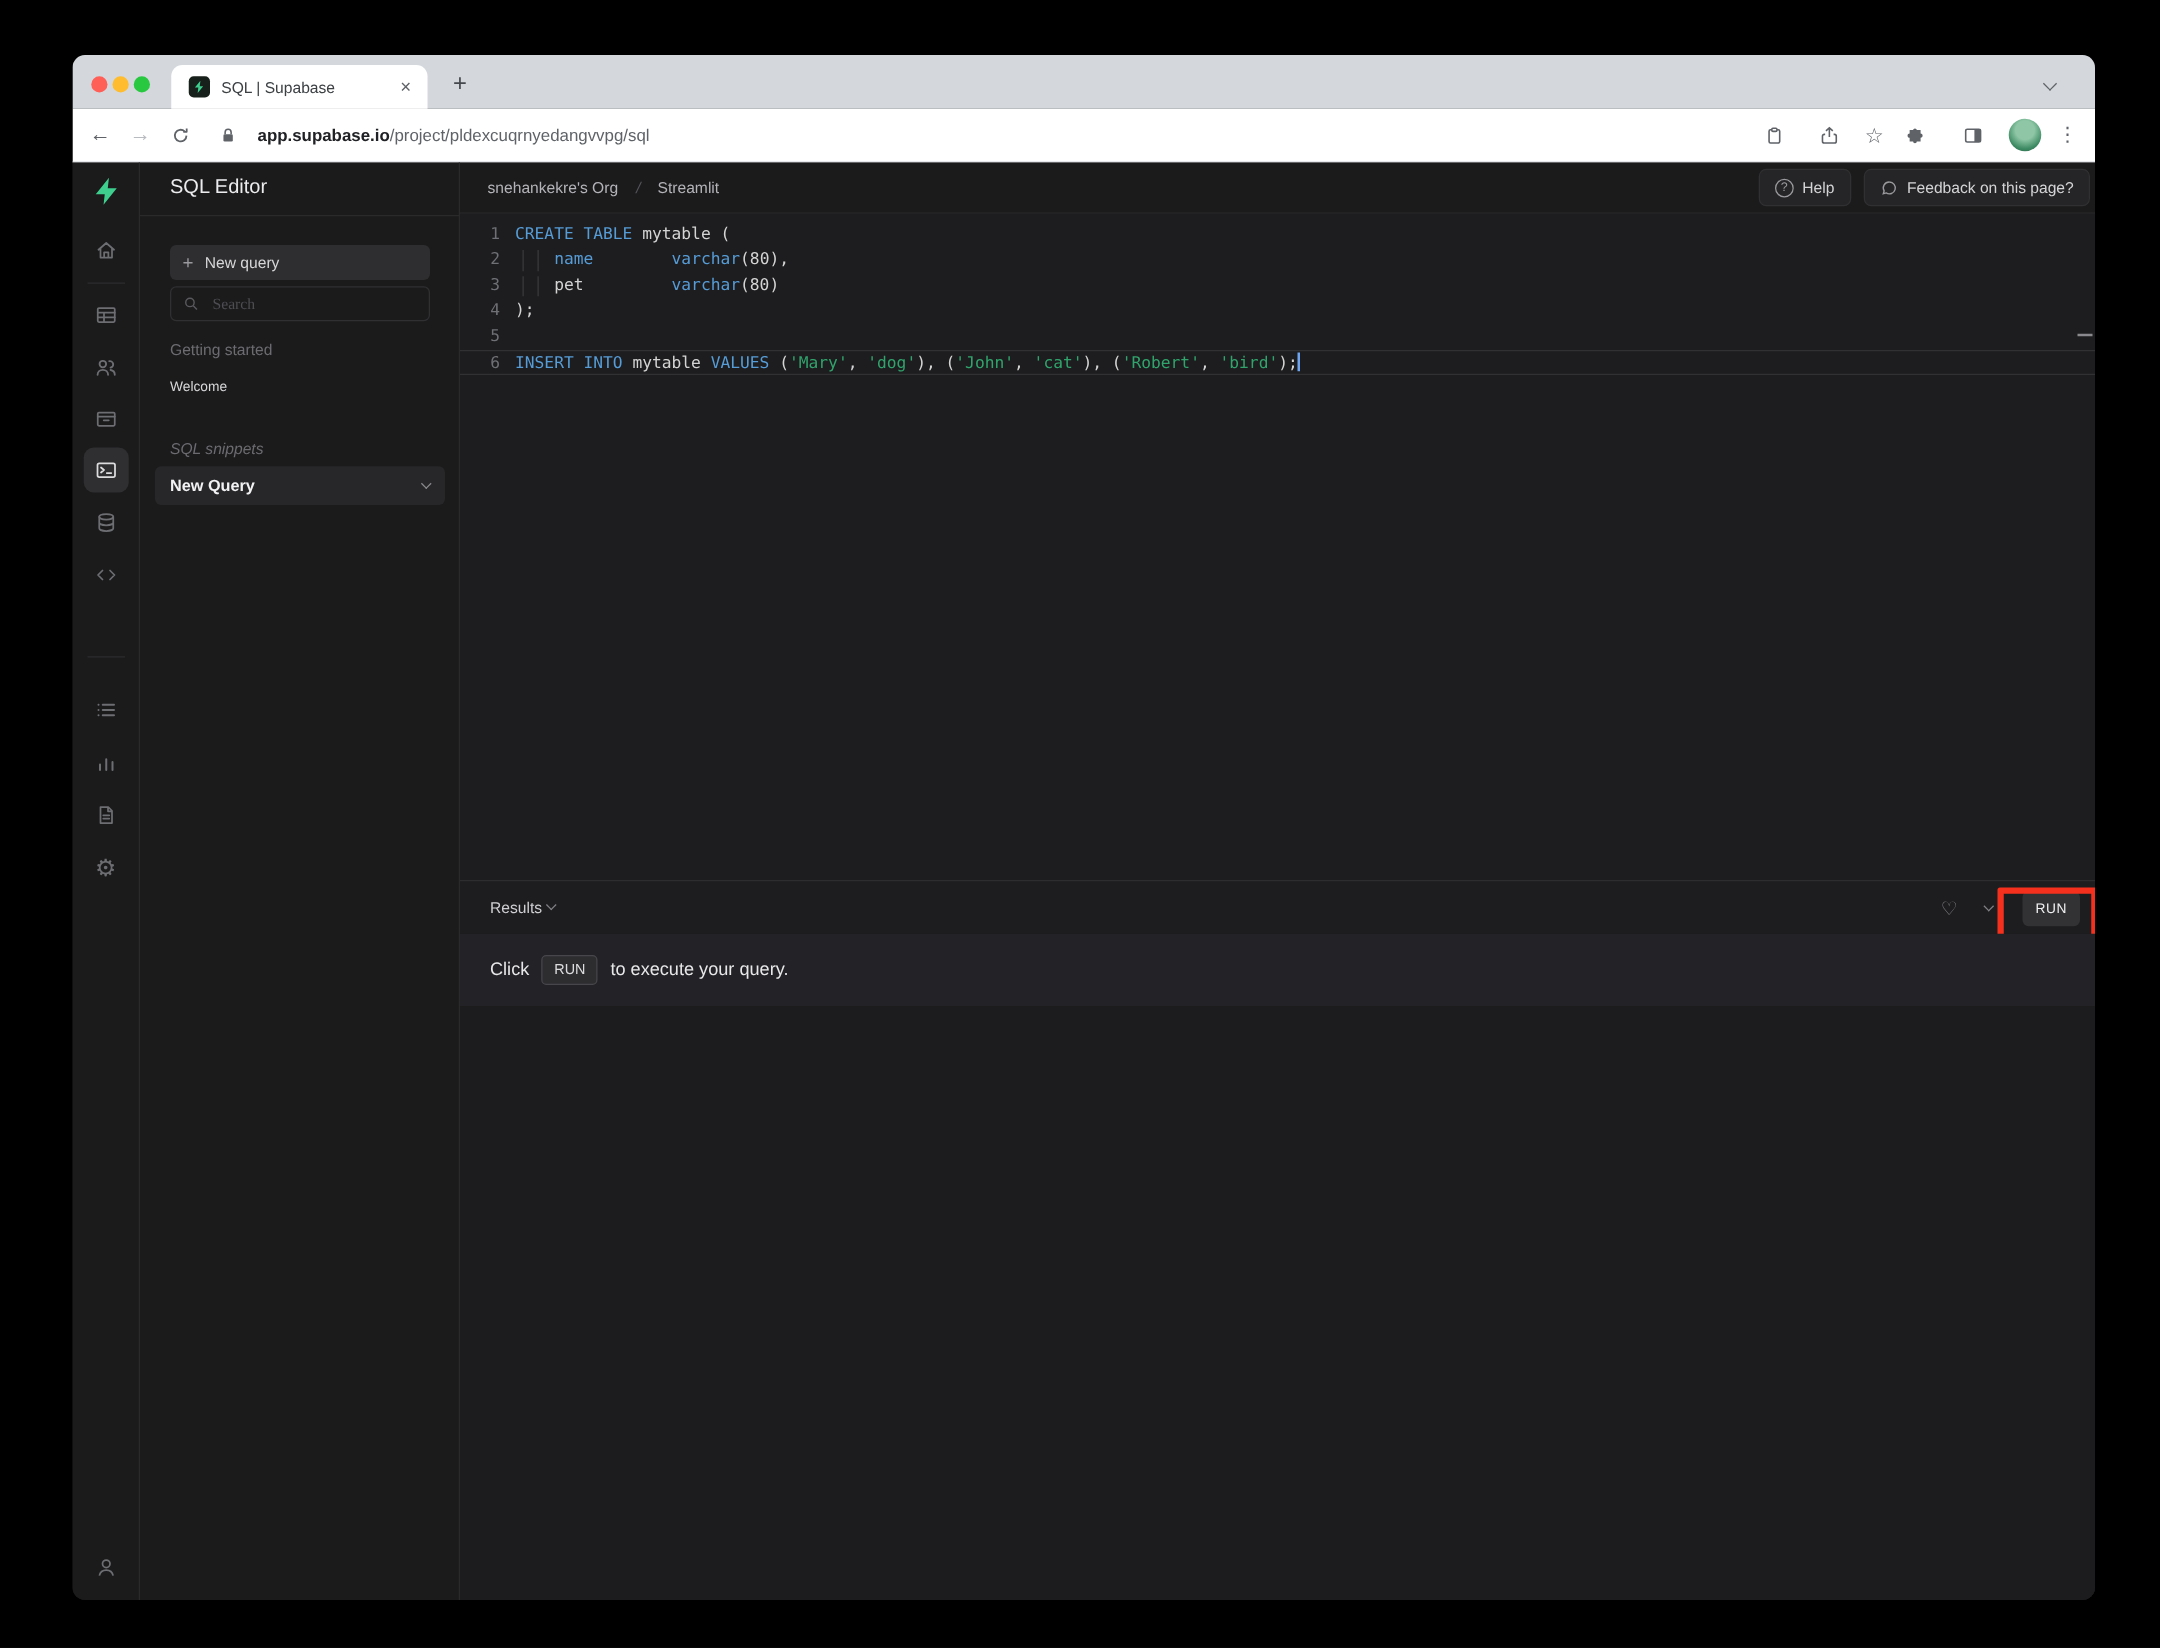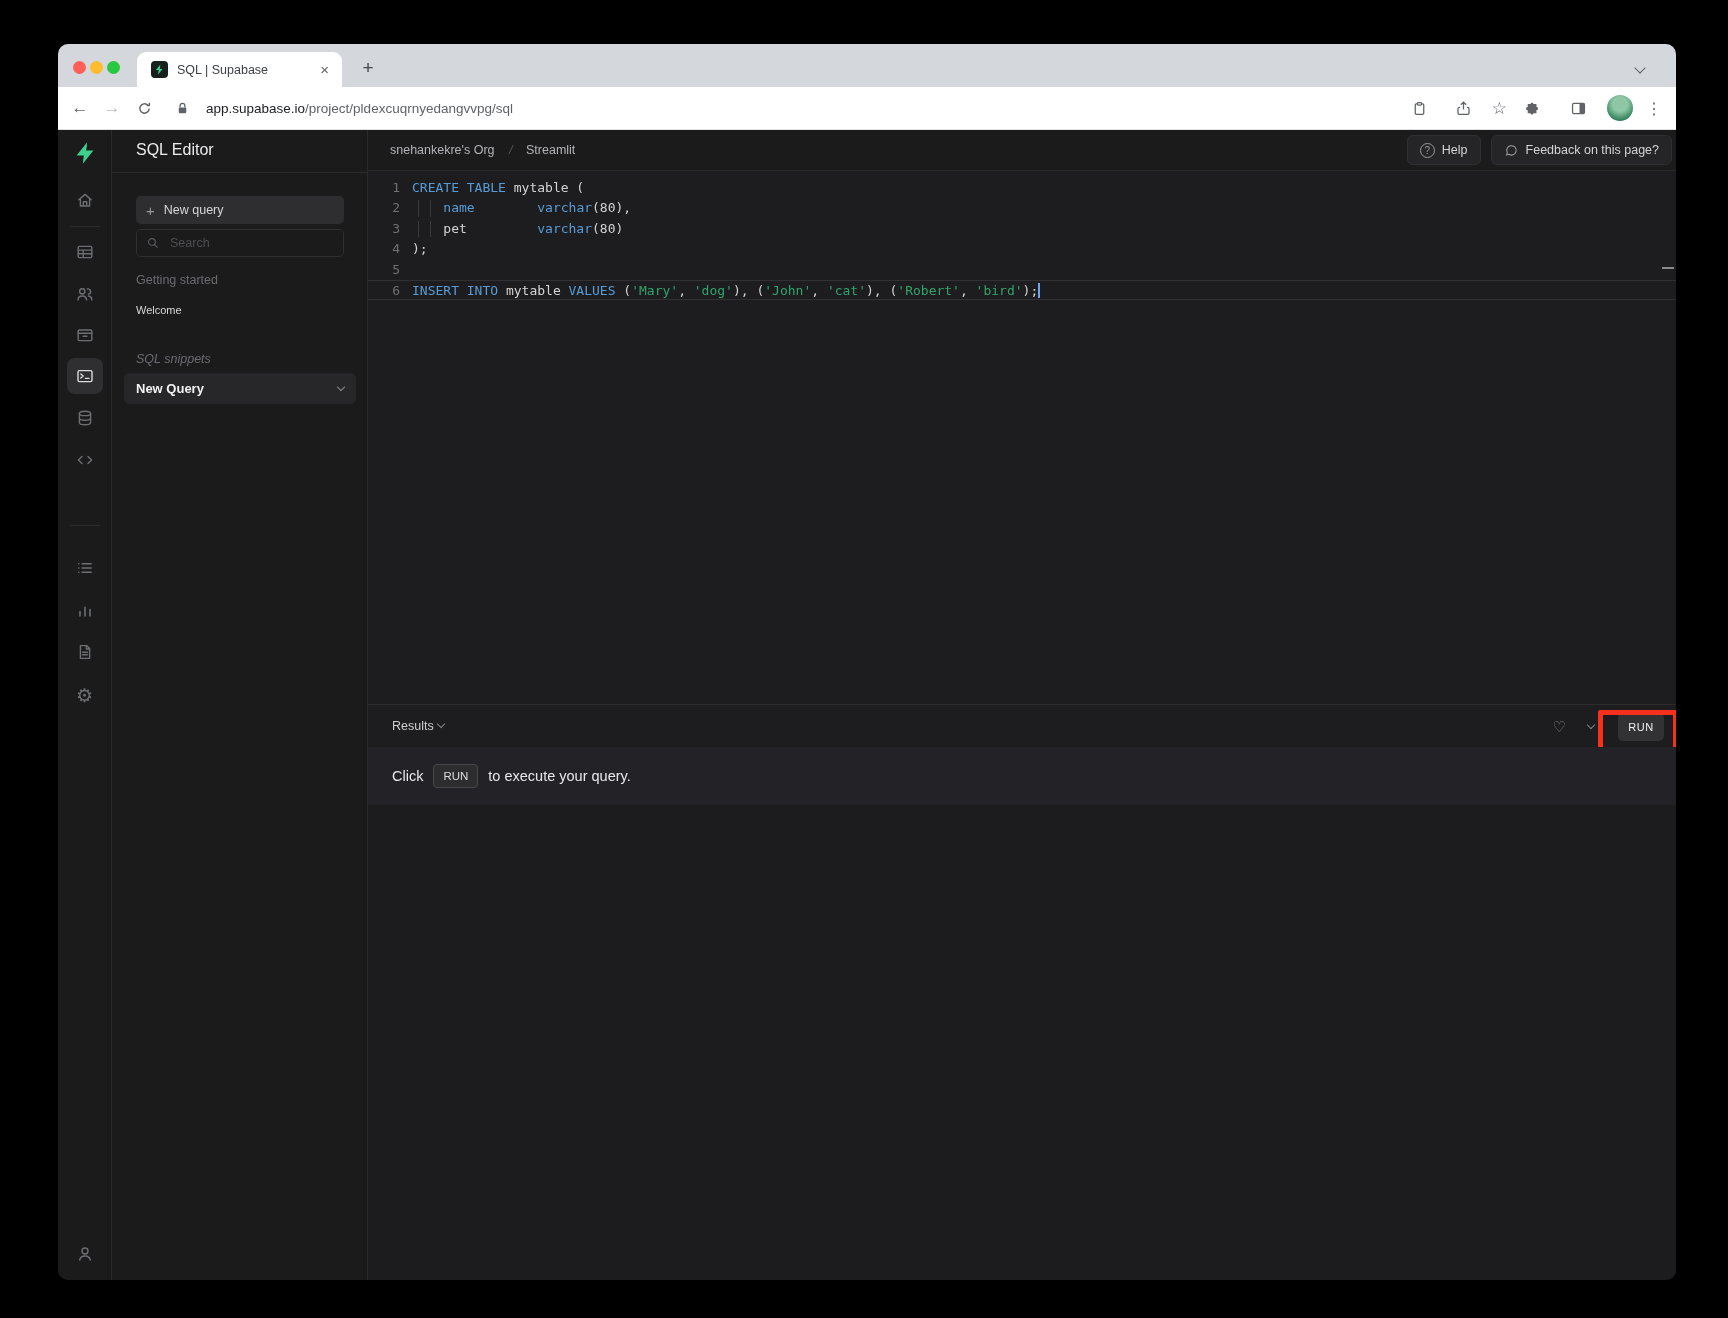--- a/index.html
+++ b/index.html
@@ -47,21 +47,21 @@
   
   .sidebar{position:absolute;left:54px;top:0;width:256px;height:1150px;border-right:1px solid #2a2a2b;}
   .sb-title{position:absolute;left:24px;top:11px;font-size:16px;color:#ececee;}
   .sb-hr{position:absolute;left:0;top:42px;width:256px;height:1px;background:#2a2a2b;}
   .btn-newquery{position:absolute;left:24px;top:66px;width:208px;height:28px;background:#2e2e30;border-radius:5px;
     display:flex;align-items:center;padding:0 10px;color:#d6d6d8;font-size:12.5px;}
   .btn-newquery .plus{color:#9a9a9e;font-size:15px;margin-right:9px;}
   .search-box{position:absolute;left:24px;top:99px;width:208px;height:28px;border:1px solid #303032;border-radius:5px;
     display:flex;align-items:center;padding:0 9px;background:transparent;}
   .search-box input{background:transparent;border:none;outline:none;color:#8a8a8e;font-size:12.5px;margin-left:8px;width:150px;
-    font-family:Liberation Sans, sans-serif;}
+    font-family:Liberation Serif, serif;}
   .search-box input::placeholder{color:#4e4e52;}
   .sb-label{position:absolute;left:24px;font-size:12.5px;color:#6b6b70;}
   .sb-item{position:absolute;left:24px;font-size:11px;color:#d8d8da;}
   .sb-active{position:absolute;left:12px;top:243px;width:232px;height:31px;background:#272729;border-radius:5px;
     display:flex;align-items:center;padding:0 12px;justify-content:space-between;}
   .sb-active .txt{font-size:13px;font-weight:bold;color:#f2f2f4;}
   
   .main{position:absolute;left:310px;top:0;width:1308px;height:1150px;}
   .m-header{position:absolute;left:0;top:0;width:1308px;height:41px;border-bottom:1px solid #2a2a2b;
     display:flex;align-items:center;}
@@ -134,21 +134,21 @@
           <path d="M15.7 3.2v3.2h-3.2" stroke-linejoin="round"></path>
         </svg>
     </span>
     <div class="url-wrap">
       <span class="ticon">
         <svg width="15" height="15" viewBox="0 0 20 20">
             <rect x="5" y="8.6" width="10" height="7.6" rx="1.4" fill="#5f6368"></rect>
         <path d="M6.8 8.6V6.4a3.2 3.2 0 0 1 6.4 0v2.2" fill="none" stroke="#5f6368" stroke-width="1.7"></path>
           </svg>
       </span>
-      <span class="url-text"><b class="url-domain" style="font-weight:normal;">app.supabase.io</b><span class="url-path">/project/pldexcuqrnyedangvvpg/sql</span></span>
+      <span class="url-text"><b class="url-domain" style="font-weight:bold;">app.supabase.io</b><span class="url-path">/project/pldexcuqrnyedangvvpg/sql</span></span>
       <span style="flex:1;"></span>
       <span class="omni-right">
         <span class="ticon">
           <svg width="17" height="17" viewBox="0 0 20 20" fill="none" stroke="#5f6368" stroke-width="1.5">
             <rect x="5" y="4.5" width="10" height="12.5" rx="1.4"></rect>
               <rect x="7.6" y="3" width="4.8" height="3" rx="1" fill="#fff"></rect>
             </svg>
         </span>
         <span class="ticon">
           <svg width="17" height="17" viewBox="0 0 20 20" fill="none" stroke="#5f6368" stroke-width="1.5">

